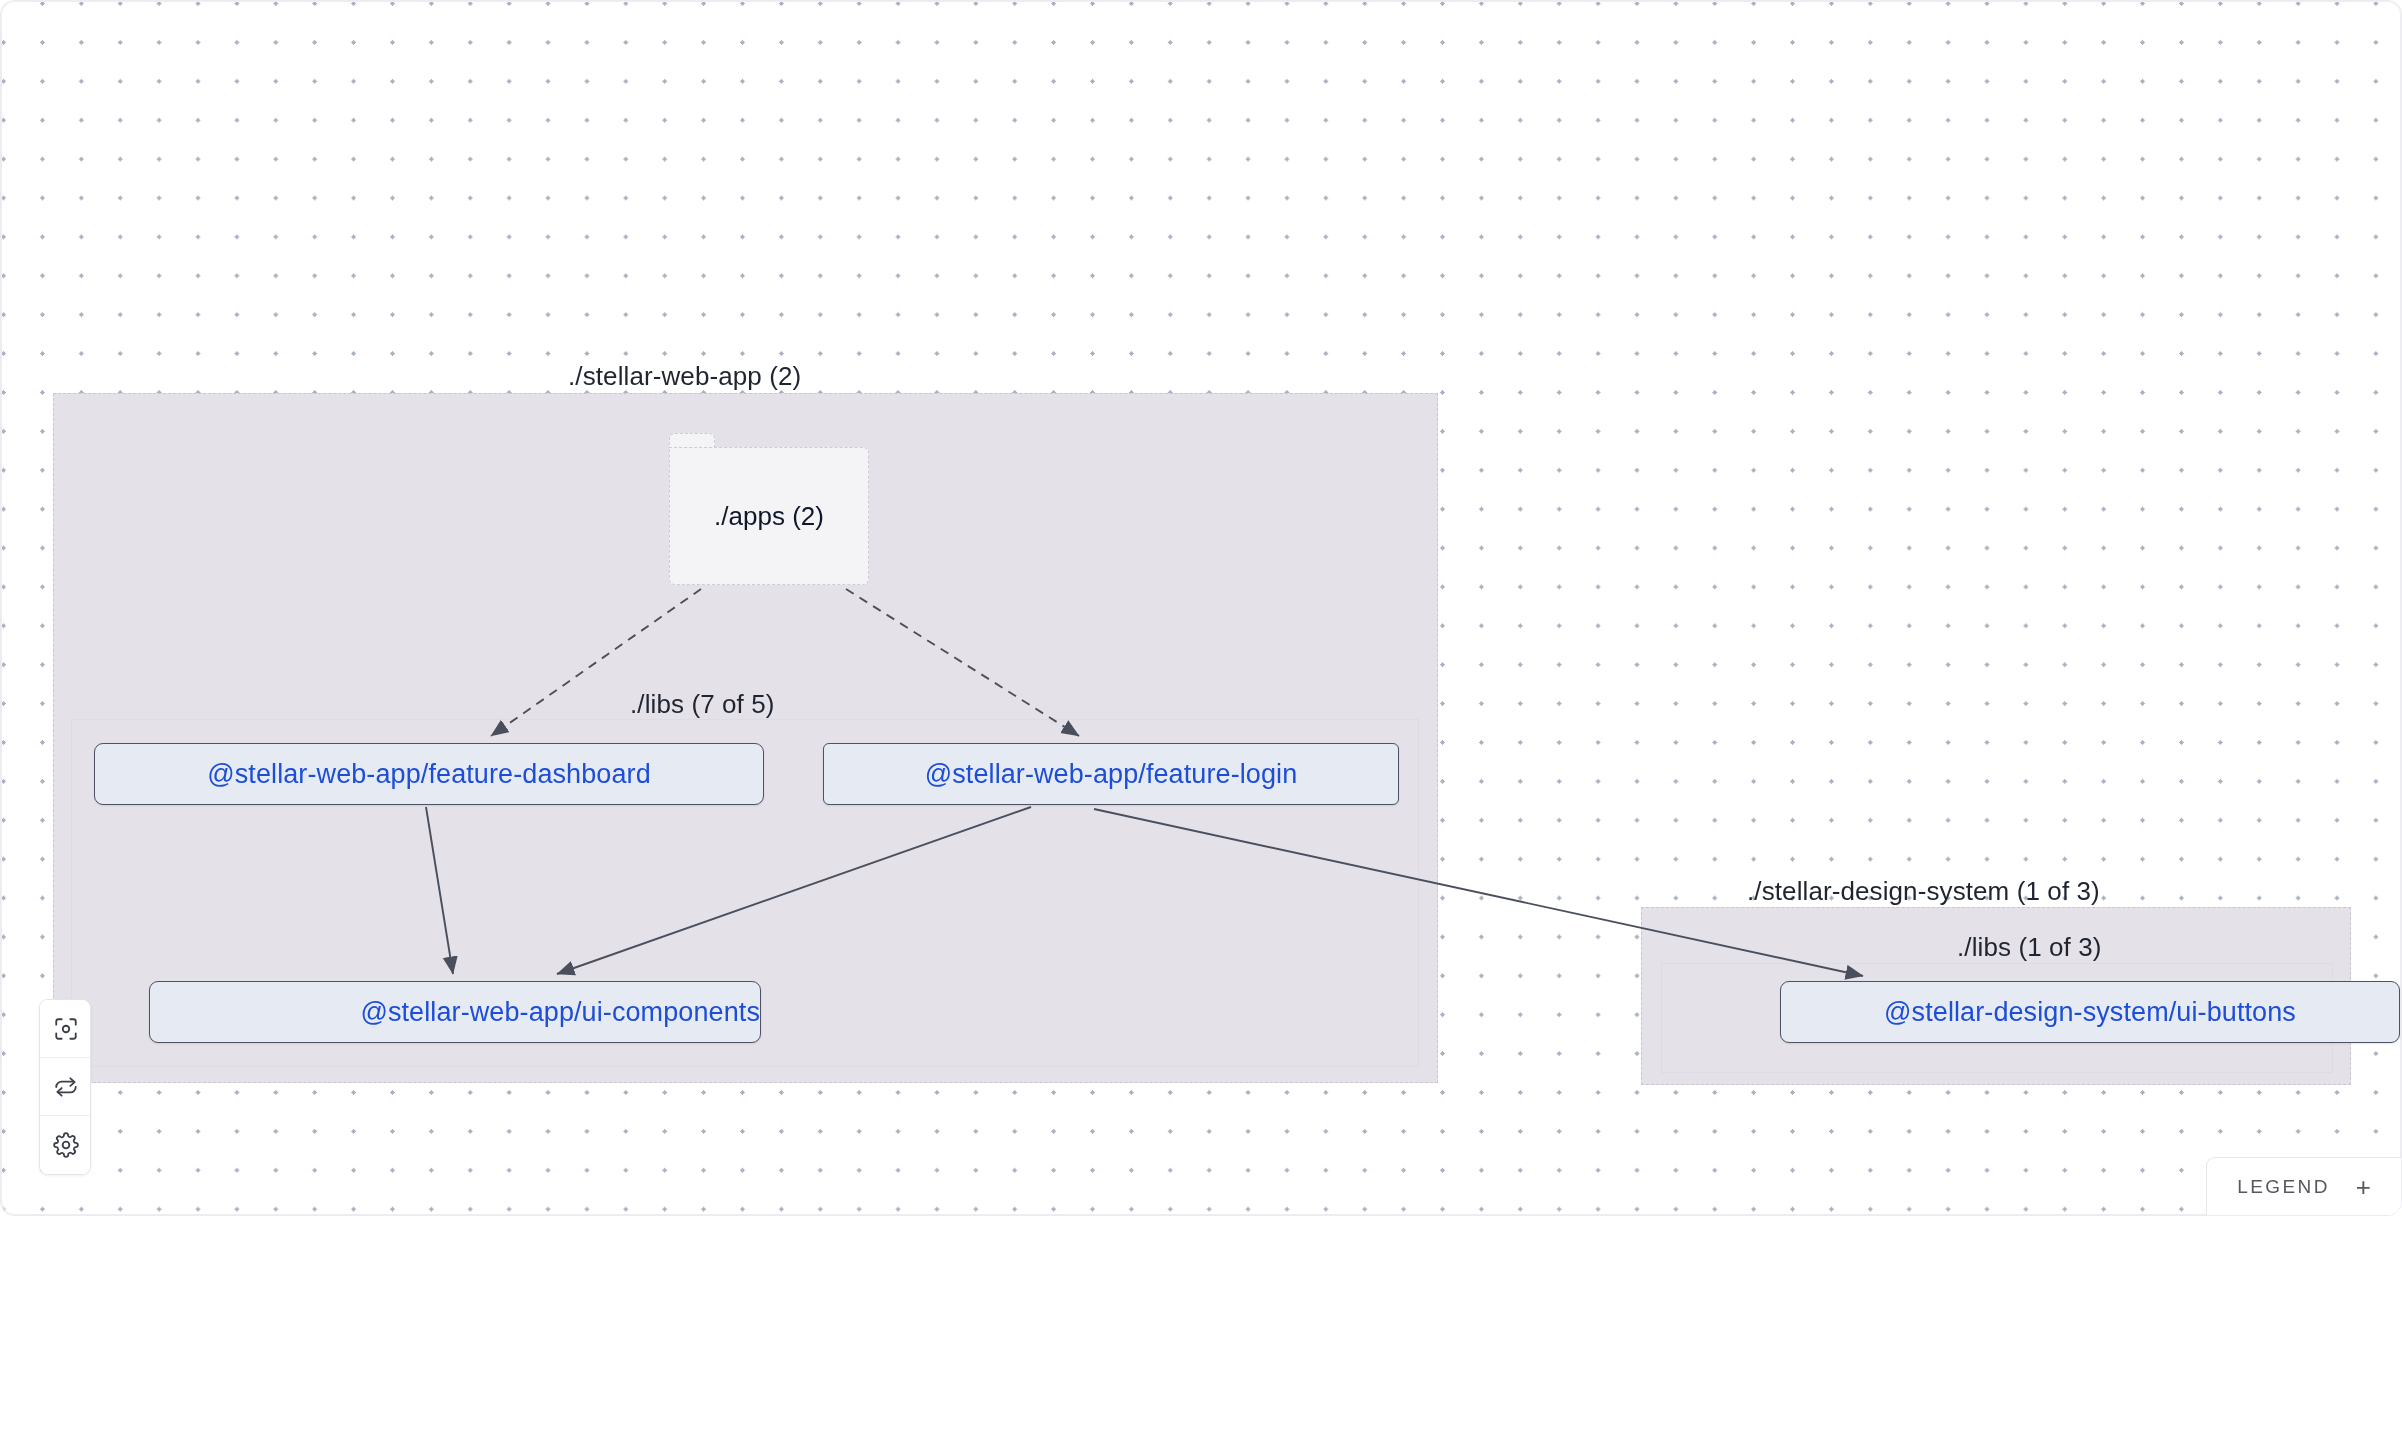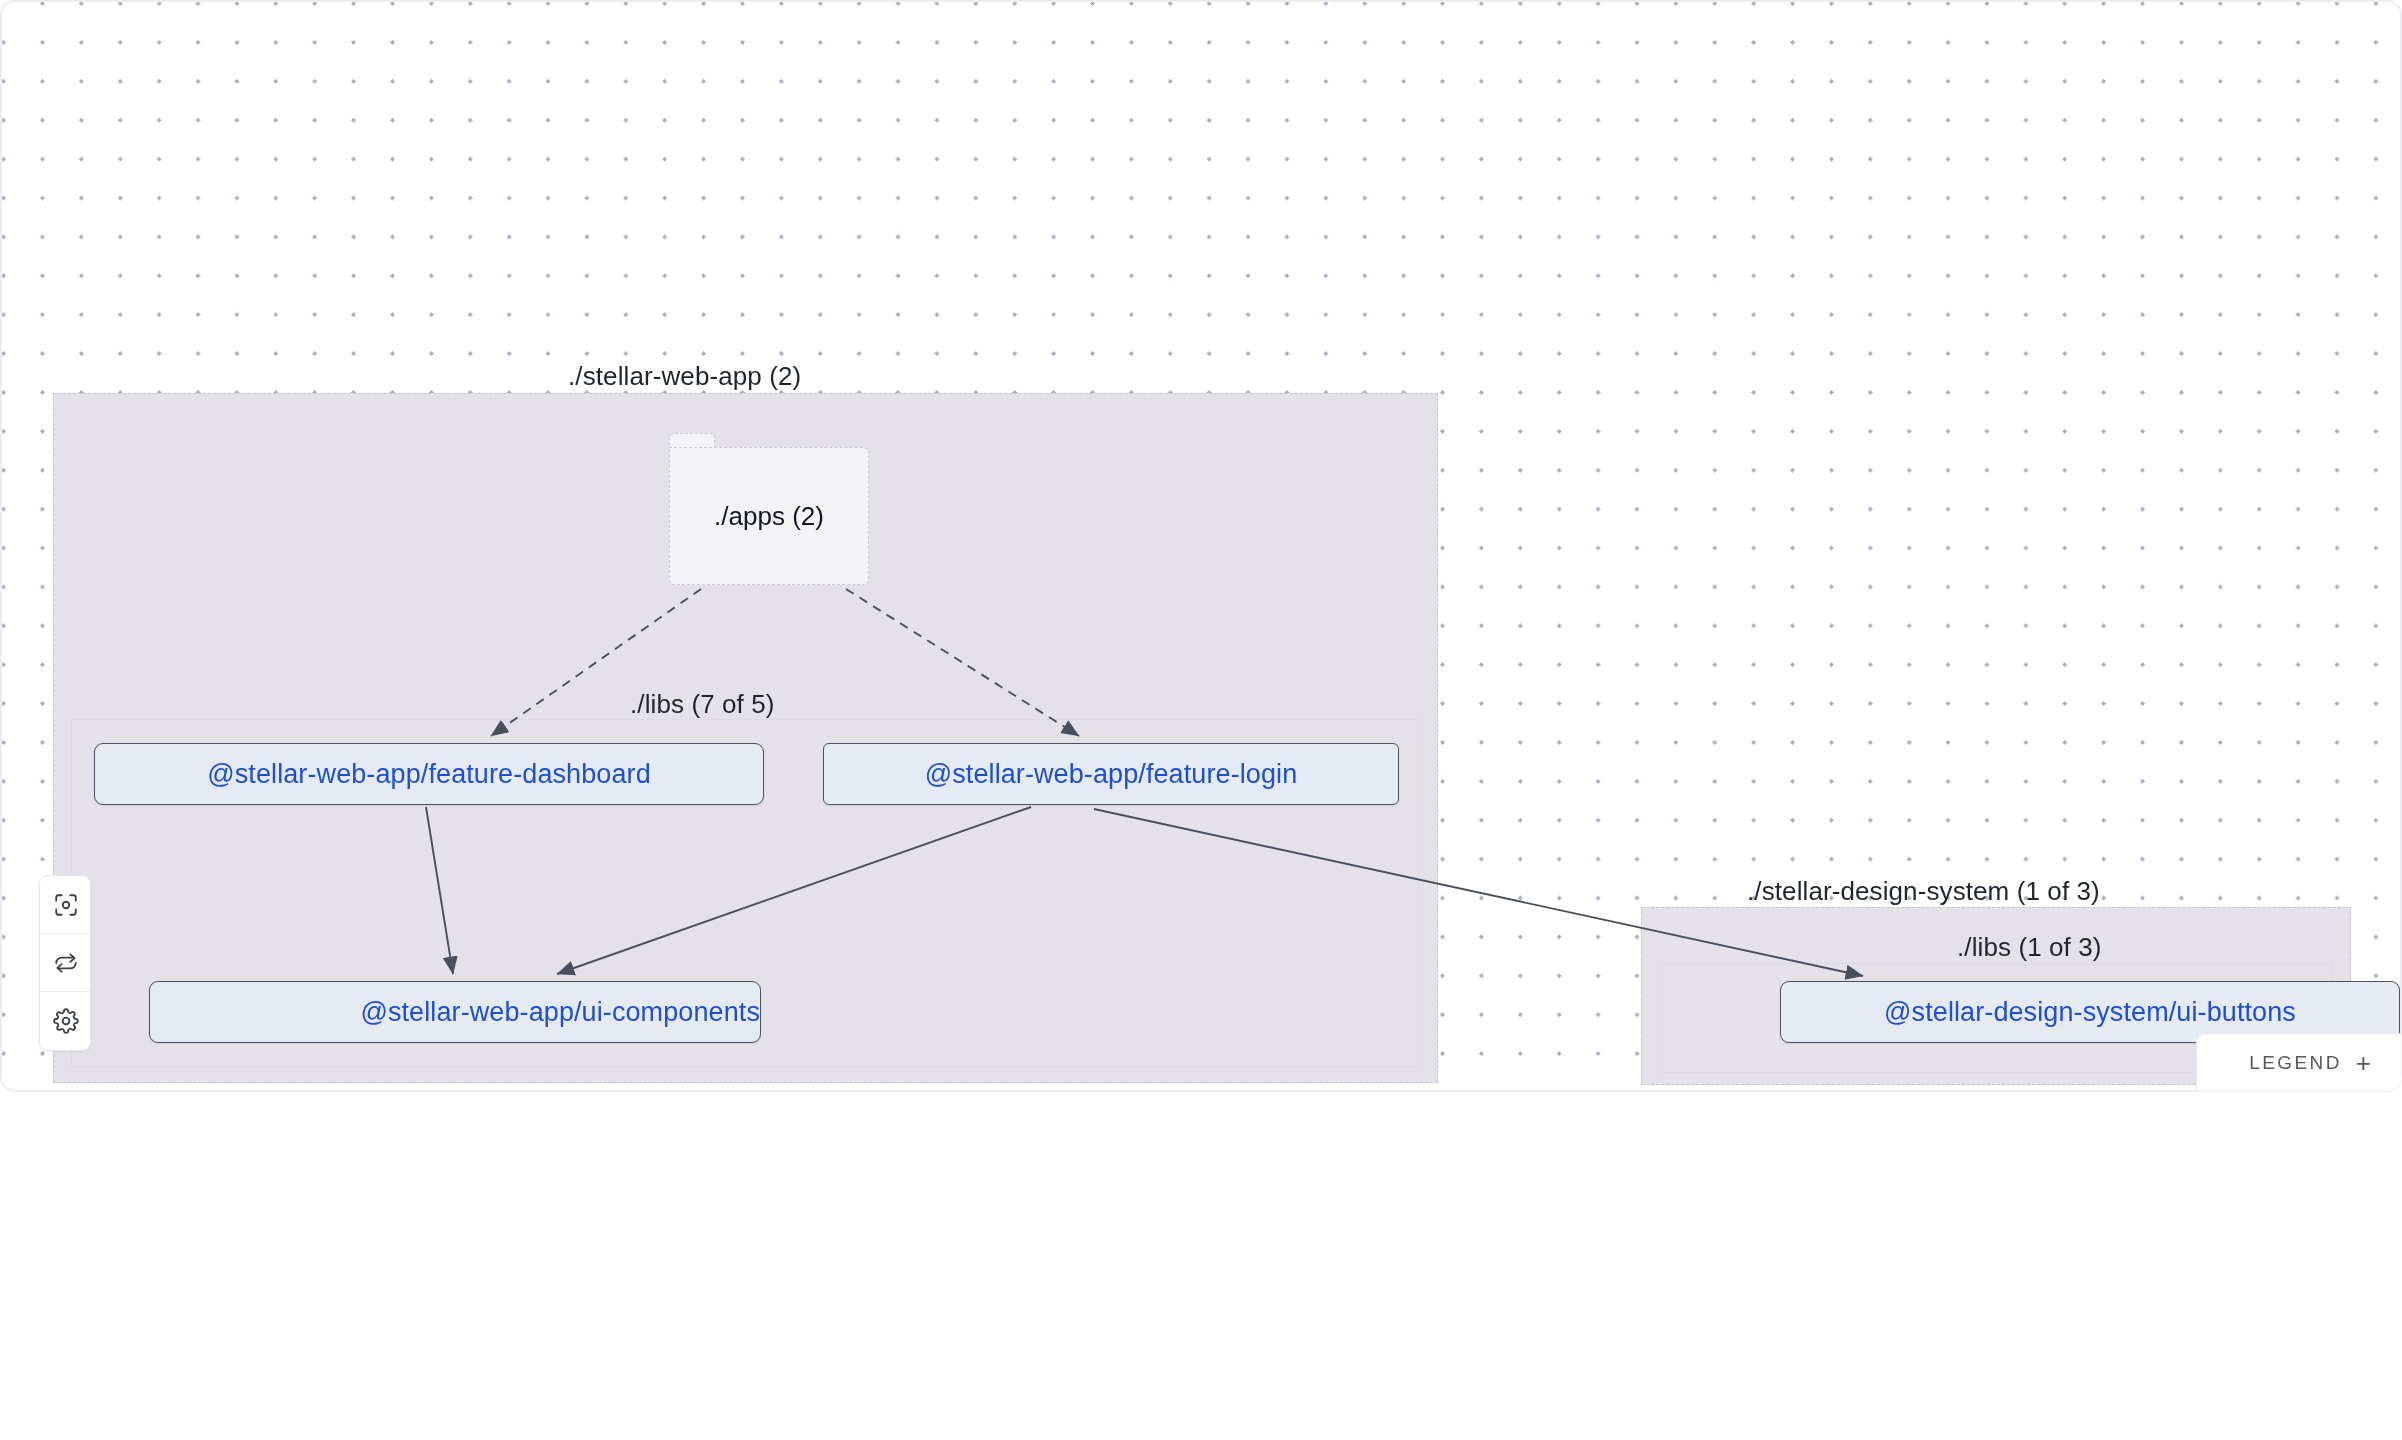--- a/index.html
+++ b/index.html
@@ -9,21 +9,21 @@
     width: 2402px; height: 1440px;
     overflow: hidden;
     font-family: "Liberation Sans", sans-serif;
     background: #ffffff;
   }
 
   
   #canvas {
     position: relative;
     width: 2402px;
-    height: 1092px;
+    height: 1216px;
     background-color: #ffffff;
     background-image: radial-gradient(circle, #a8b2c1 2.1px, transparent 2.2px);
     background-size: 38.9px 38.9px;
     background-position: 22px 22px;
     border-radius: 14px;
     border: 1px solid #ececf0;
     overflow: hidden;
   }
 
   
@@ -139,24 +139,24 @@
   }
   .tool-btn:last-child { border-bottom: none; }
   .tool-btn svg { display:block; }
 
   
   #legend {
     position: absolute;
     right: 0px;
     bottom: 0px;
     height: 58px;
-    padding: 0 30px 0 52px;
+    padding: 0 30px 0 30px;
     display: flex;
     align-items: center;
-    gap: 14px;
+    gap: 26px;
     background: #ffffff;
     border: 1px solid #e6e7eb;
     border-right: none;
     border-bottom: none;
     border-radius: 9px 0 0 0;
     z-index: 60;
     cursor: pointer;
     margin-top: 42px;
   }
   #legend .legend-text {

